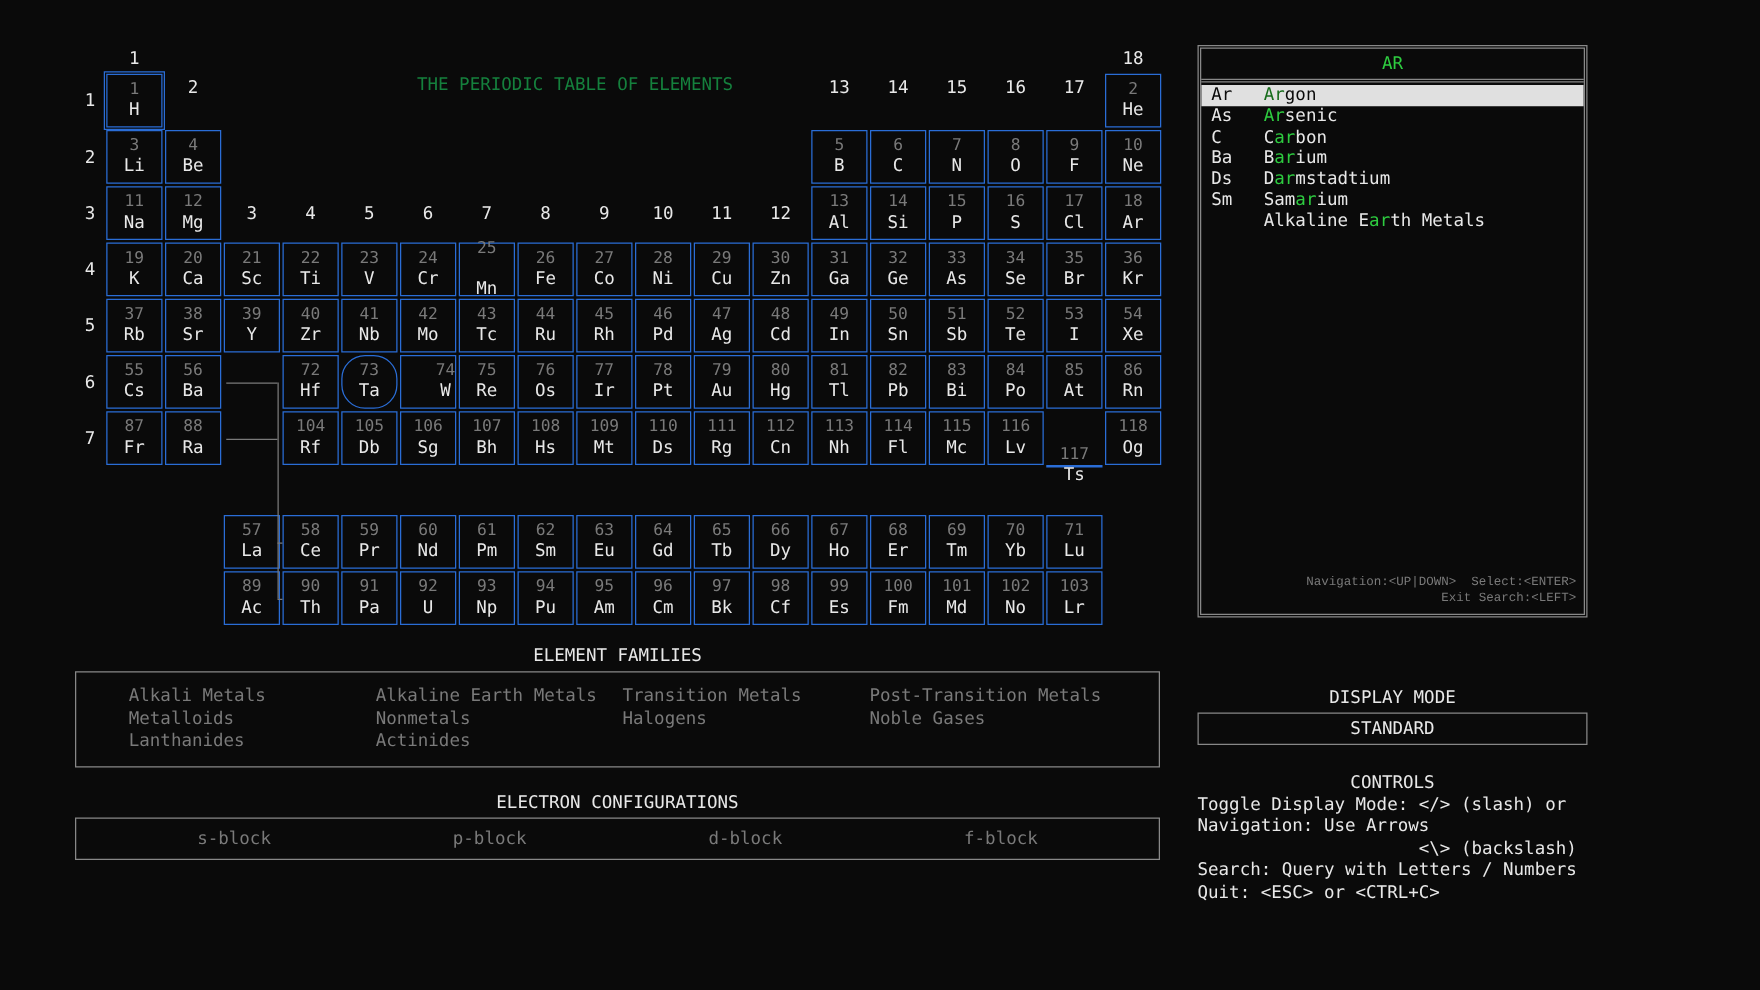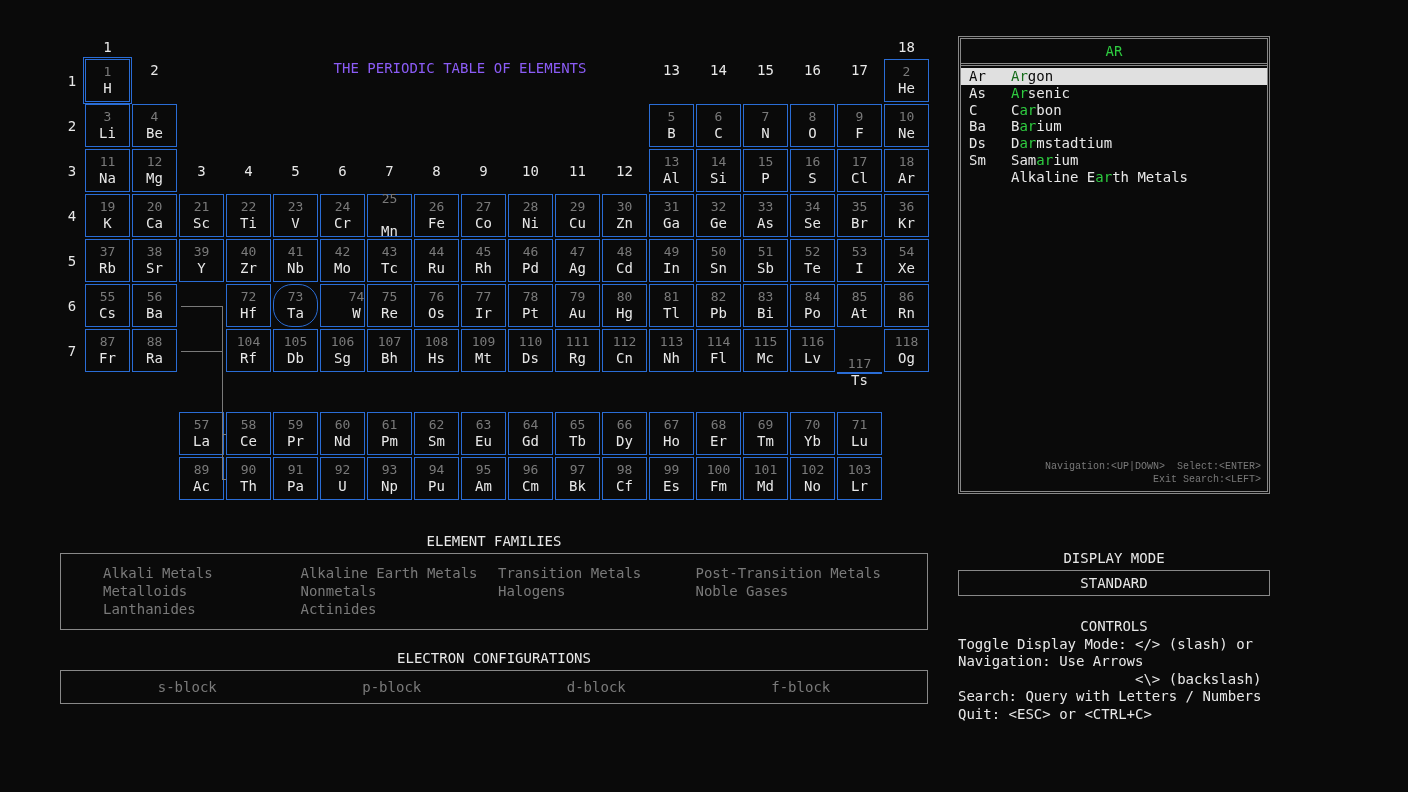--- a/index.html
+++ b/index.html
@@ -11,21 +11,21 @@
     width: 1408px;
     height: 792px;
     overflow: hidden;
     padding: 36px 60px;
   }
   .layout { display: flex; gap: 28px; }
   .left-col { flex: 0 0 auto; }
   .right-col { flex: 0 0 312px; display: flex; flex-direction: column; }
 
   
-  .title { text-align: center; color: #8b5cf6; }
+  .title { text-align: center; color: #15803d; }
   .ptable {
     position: relative;
     display: grid;
     grid-template-columns: 24px repeat(18, 47px);
     grid-template-rows: 22px repeat(7, 45px) 38px repeat(2, 45px);
     gap: 0;
   }
   .col-label, .row-label {
     display: flex; align-items: center; justify-content: center;
     color: #e8e8e8; font-size: 14px;
@@ -114,21 +114,21 @@
     color: #7a7a7a;
     padding: 4px 28px;
   }
   .blocks-row {
     display: flex;
     justify-content: space-around;
     color: #7a7a7a;
     padding: 2px 10px;
   }
 
-  .bottom-sections { margin-top: 32px; width: 868px; }
+  .bottom-sections { margin-top: 16px; width: 868px; }
   .bottom-sections .gap { height: 20px; }
 
   
   .right-lower { margin-top: 56px; }
   .display-mode-label { text-align: center; margin-bottom: 4px; }
   .display-mode-box {
     border: 1px solid #888;
     text-align: center;
     padding: 4px 0;
   }

